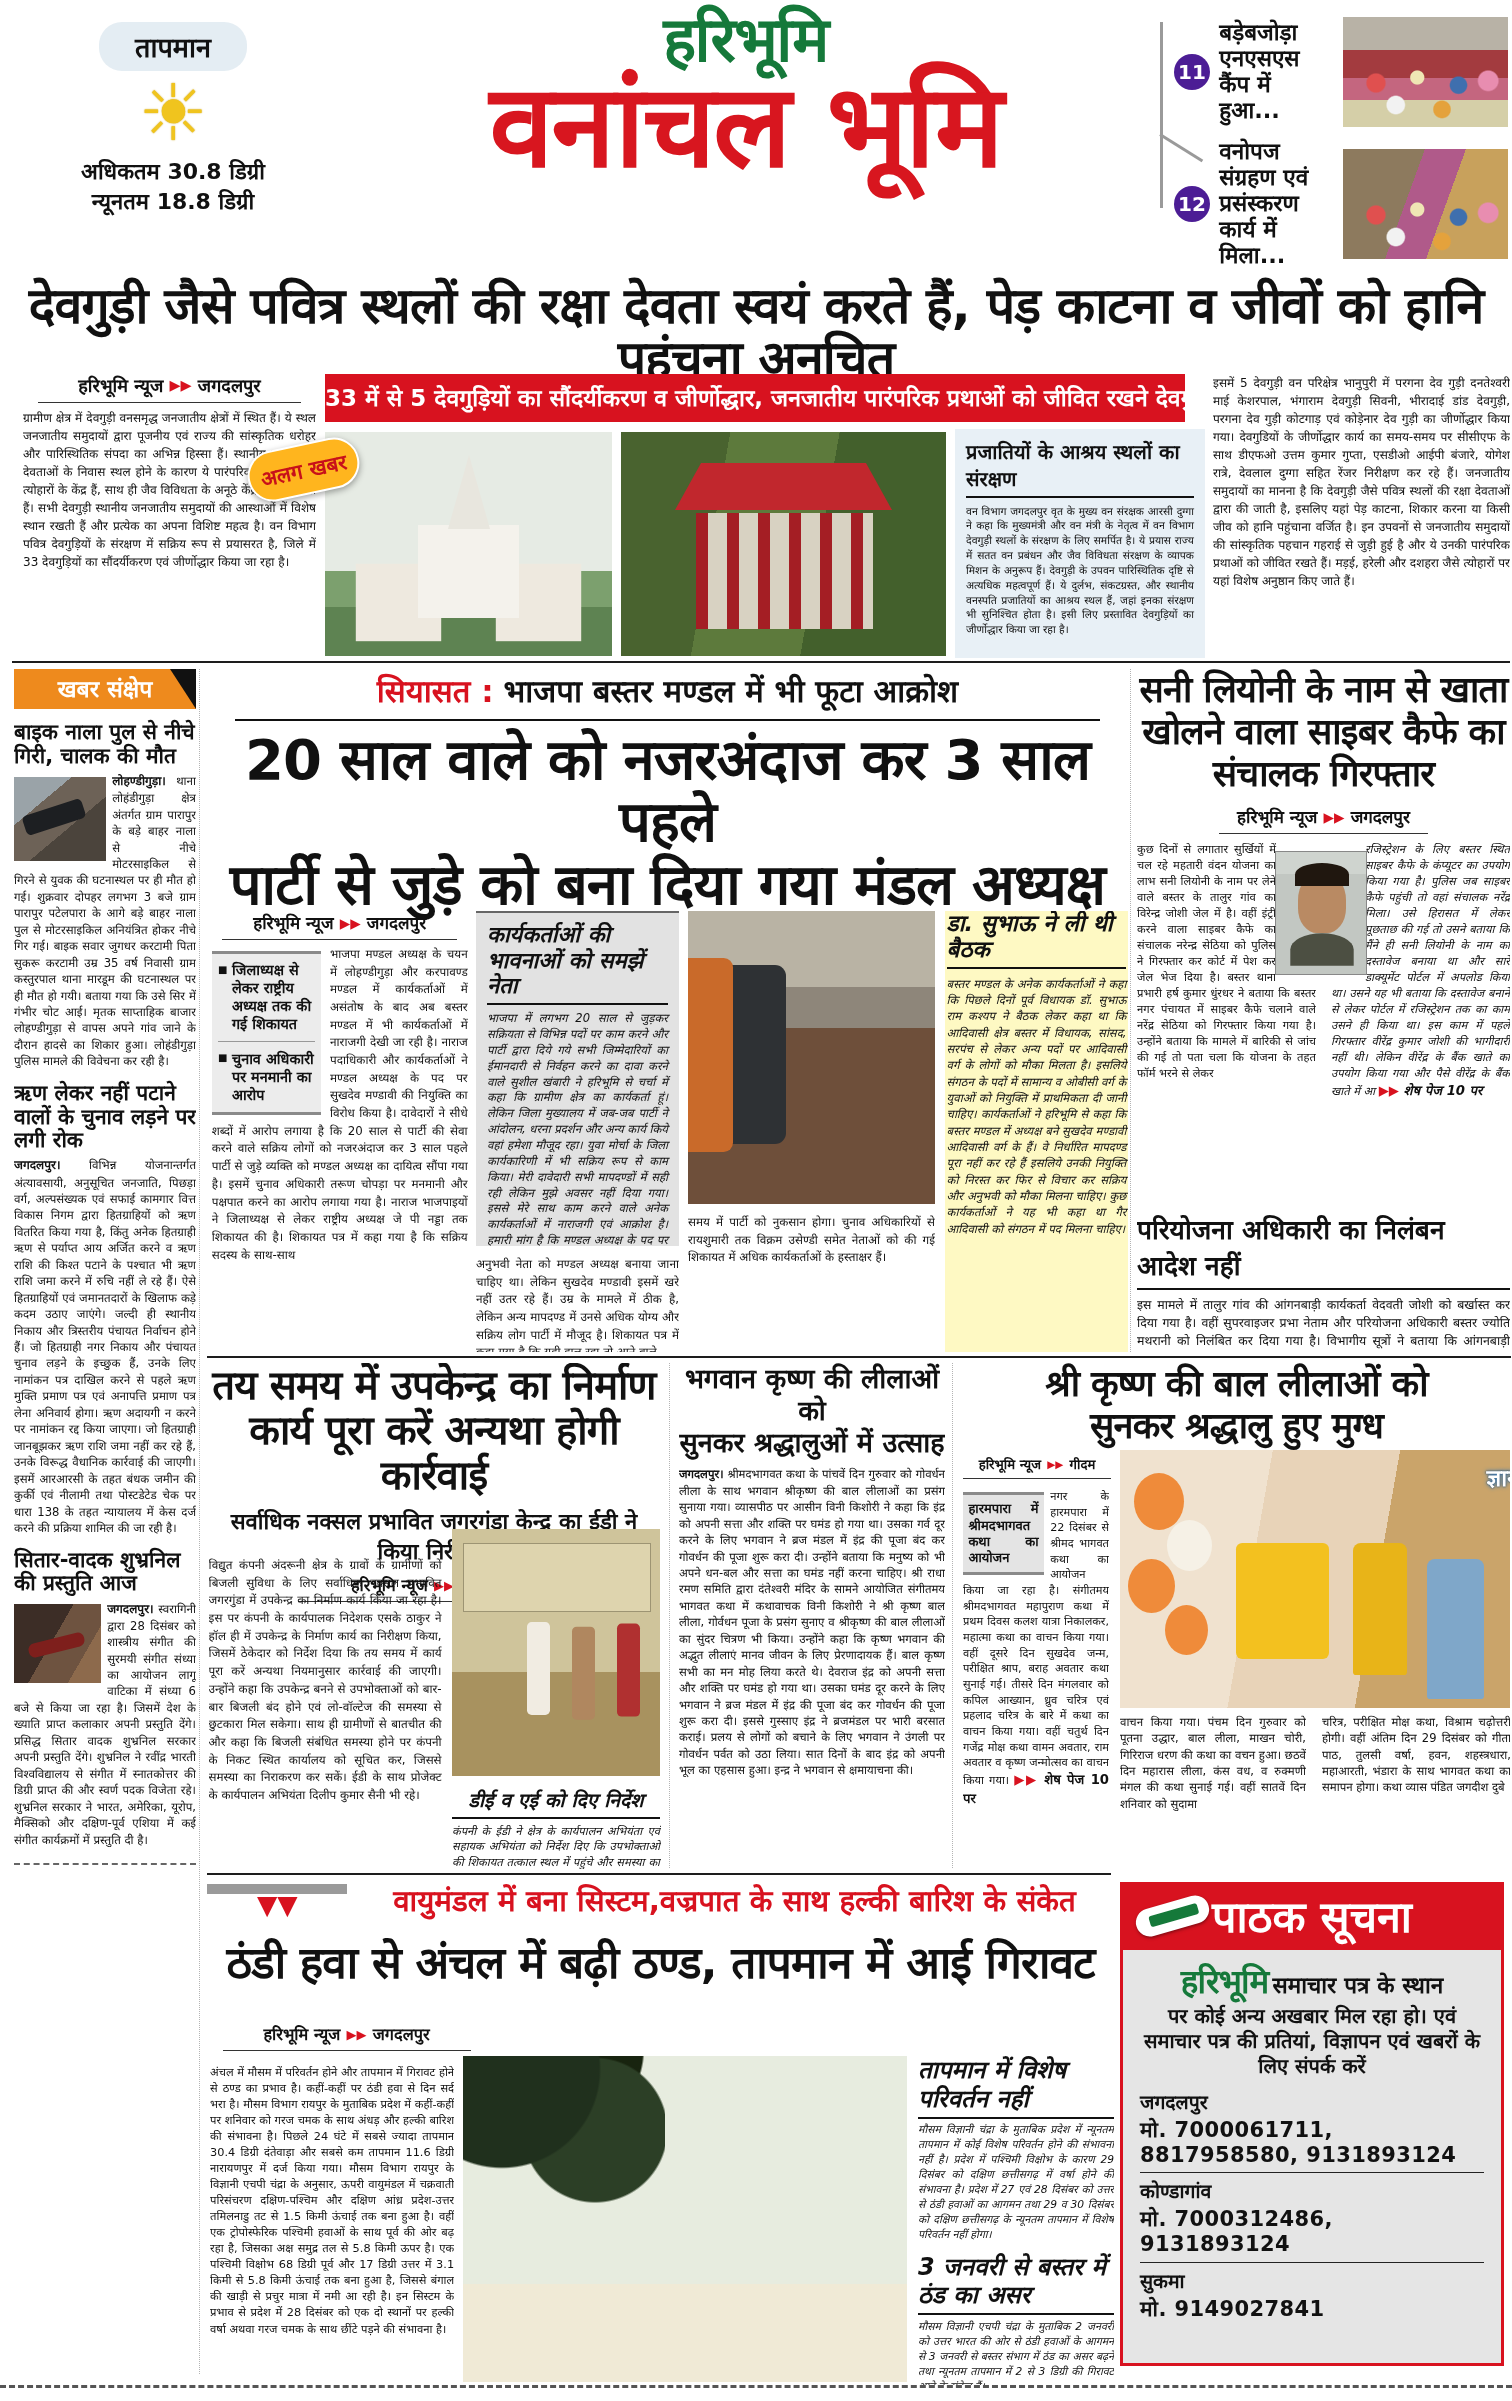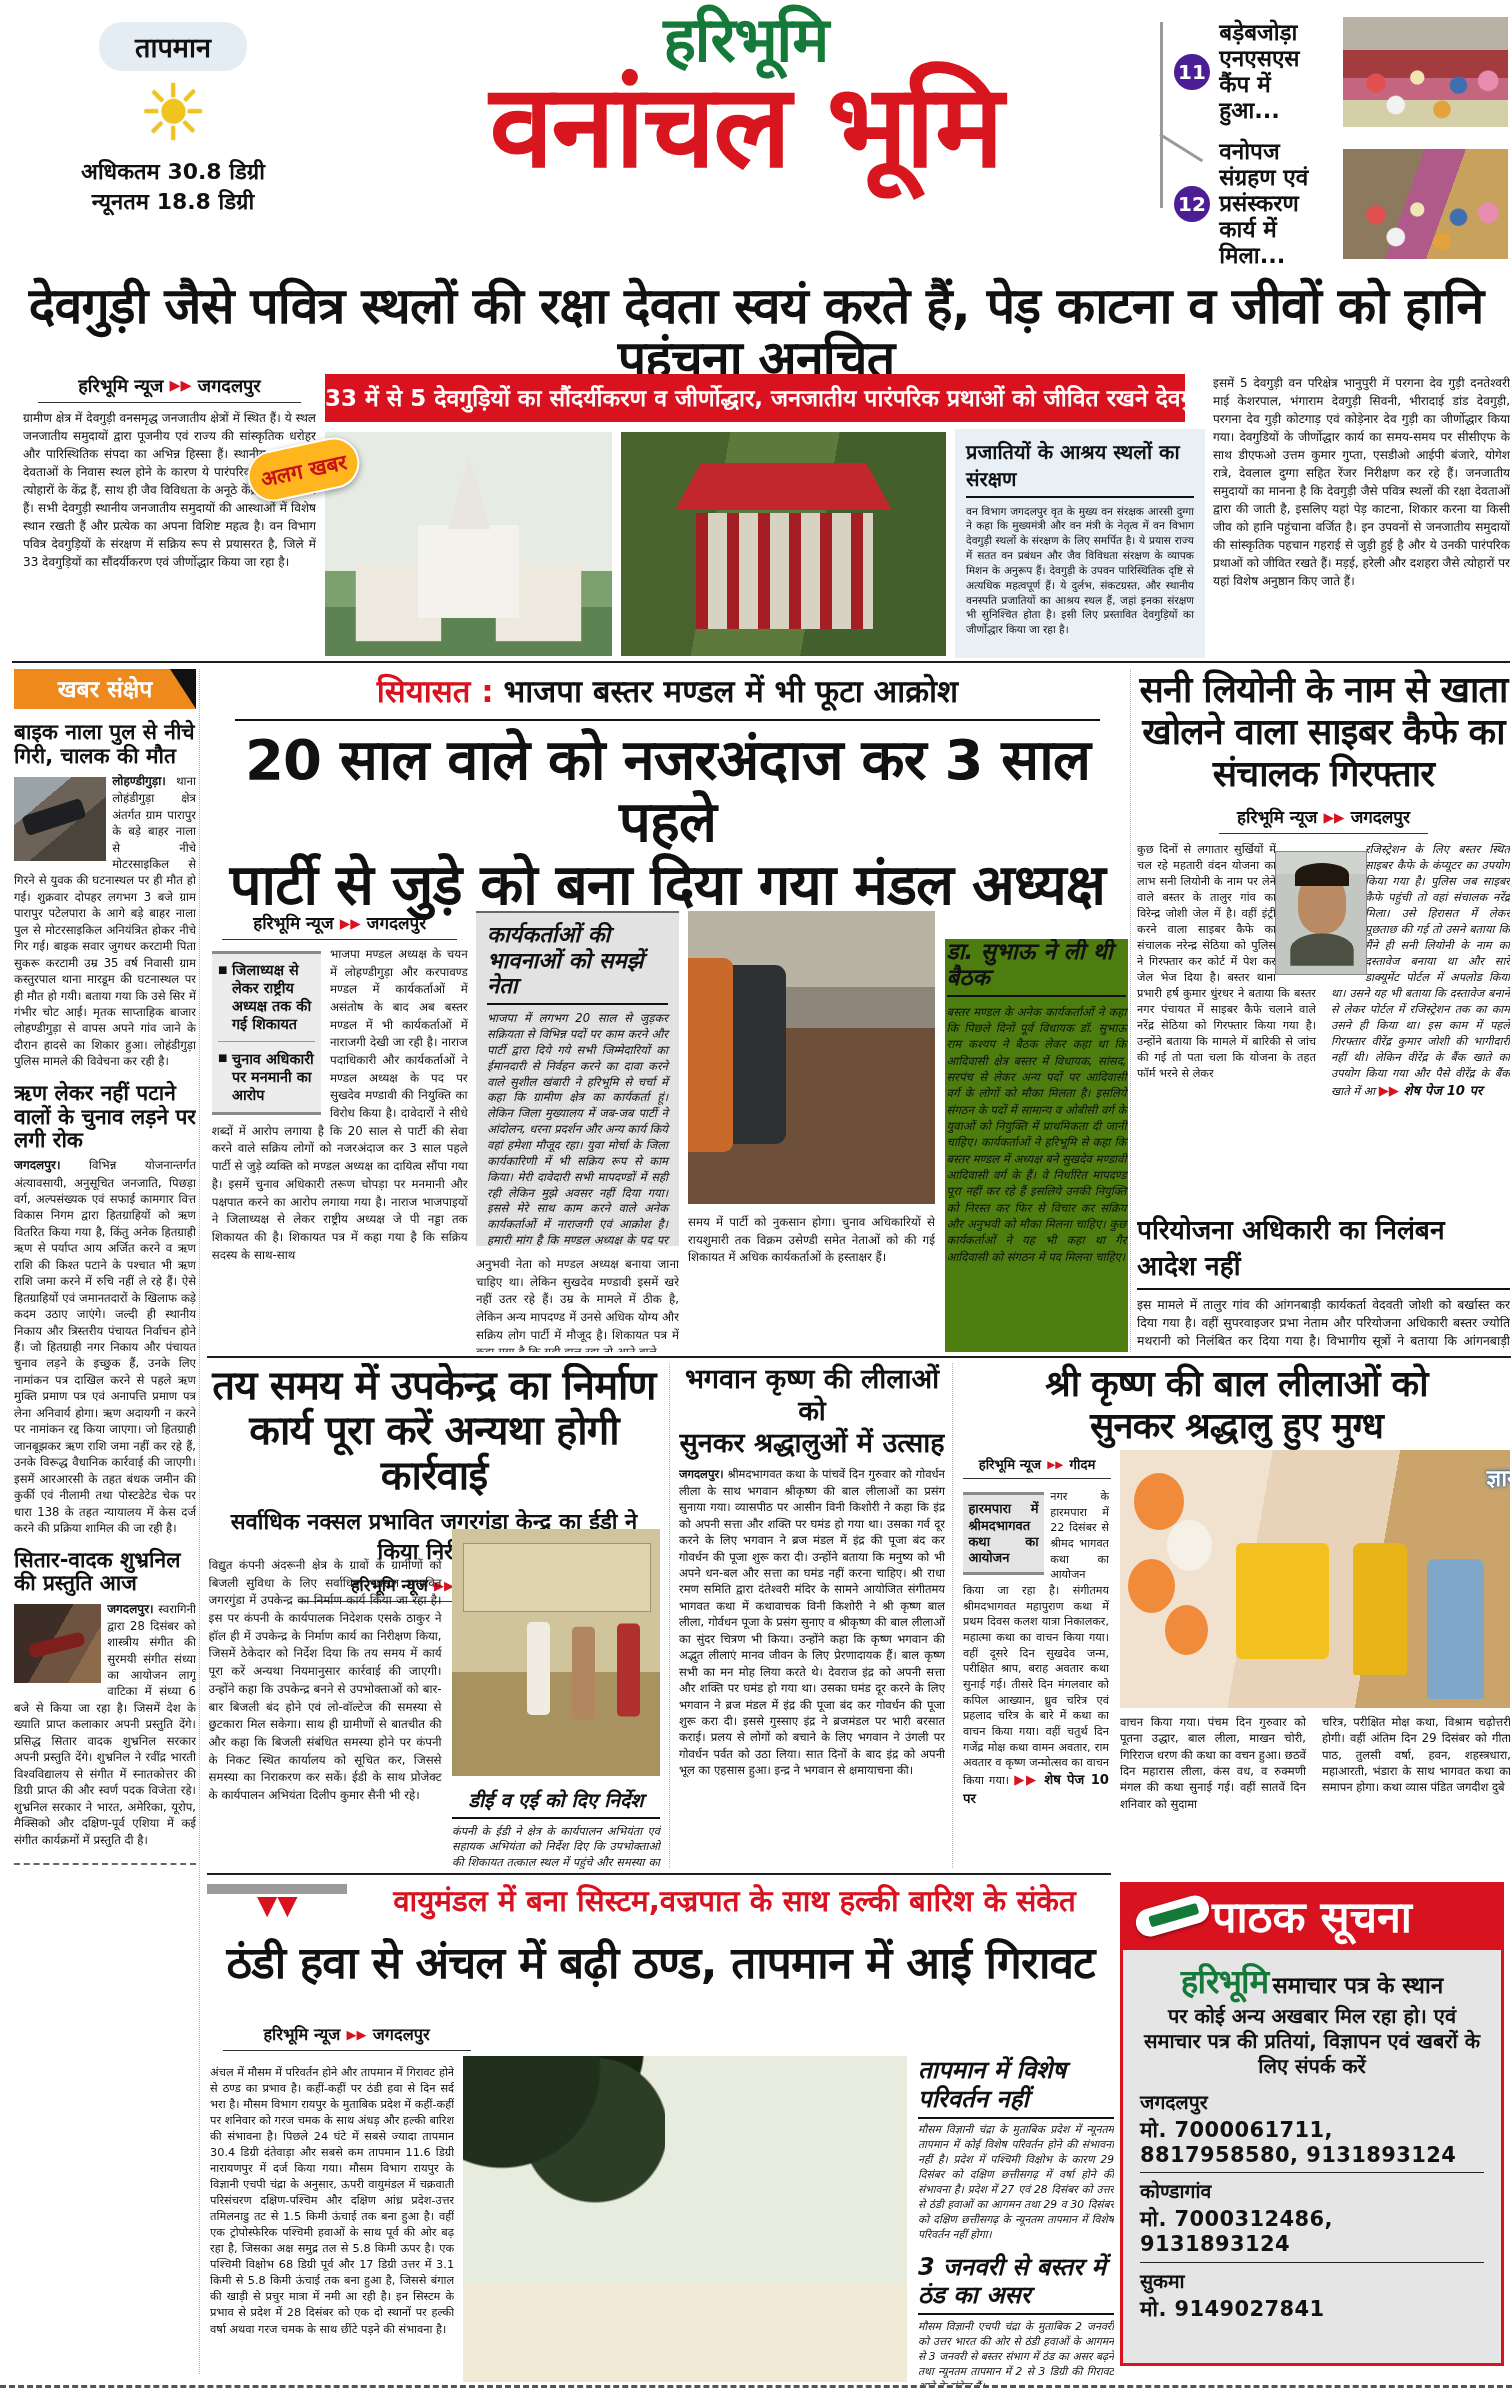--- a/index.html
+++ b/index.html
@@ -91,22 +91,22 @@
   .gbox h3{font-size:22px;font-weight:900;font-style:italic;border-bottom:2.3px solid #111;
            padding-bottom:4.7px;margin-bottom:6.2px;line-height:1.15;}
   .gbox p{font-size:11.5px;font-style:italic;line-height:1.38;text-align:justify;}
   .m-feelings{position:absolute;left:269px;top:0;width:203px;height:335px;}
   .m-body2a{position:absolute;left:269px;top:345px;width:203px;height:96px;overflow:hidden;}
   .photo-mandal{left:481px;top:0;width:247px;height:293px;
      background:linear-gradient(#b9b3a4 0 26%,#8e867a 26% 40%,#6e4f3a 40% 100%);}
   .photo-mandal::before{content:"";position:absolute;left:23px;top:54px;width:75px;height:179px;background:#2e3134;border-radius:11px;}
   .photo-mandal::after{content:"";position:absolute;left:-9.3px;top:47px;width:54px;height:194px;background:#c96a2a;border-radius:9.3px;}
   .m-body2{position:absolute;left:481px;top:303px;width:247px;height:138px;overflow:hidden;}
-  .m-subhau{position:absolute;left:738px;top:0;width:183px;height:441px;background:#4d7c0f;
-            border-top:none;padding:0 1.6px;overflow:hidden;margin-top:28px;}
+  .m-subhau{position:absolute;left:738px;top:0;width:183px;height:441px;background:#fef9c3;
+            border-top:none;padding:0 1.6px;overflow:hidden;}
   .m-subhau h3{font-size:22.5px;font-weight:900;font-style:italic;border-bottom:2.3px solid #111;
                padding-bottom:4.7px;margin-bottom:6.2px;line-height:1.15;}
   .m-subhau p{font-size:11.5px;font-style:italic;line-height:1.42;text-align:justify;}
   
   .cyber{left:1137px;top:669px;width:373px;height:536px;overflow:hidden;}
   .cyber h2{font-size:36px;font-weight:900;text-align:center;line-height:1.16;letter-spacing:-0.8px;}
   .cyber .byline{font-size:17px;width:56%;margin:11px auto 7.8px;}
   .c-cols{position:relative;height:334px;}
   .c-col{position:absolute;top:0;width:179px;height:334px;overflow:hidden;font-size:11.3px;line-height:1.42;text-align:justify;}
   .c-col1{left:0;}

